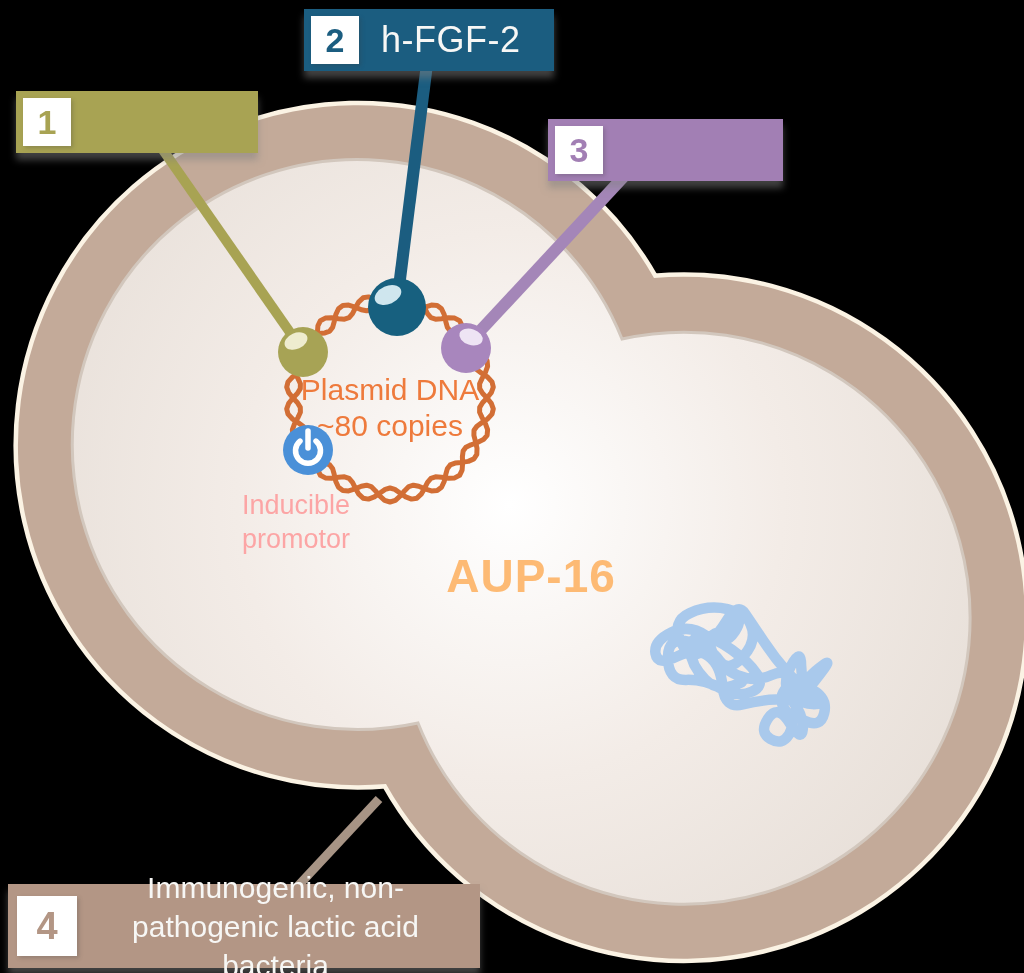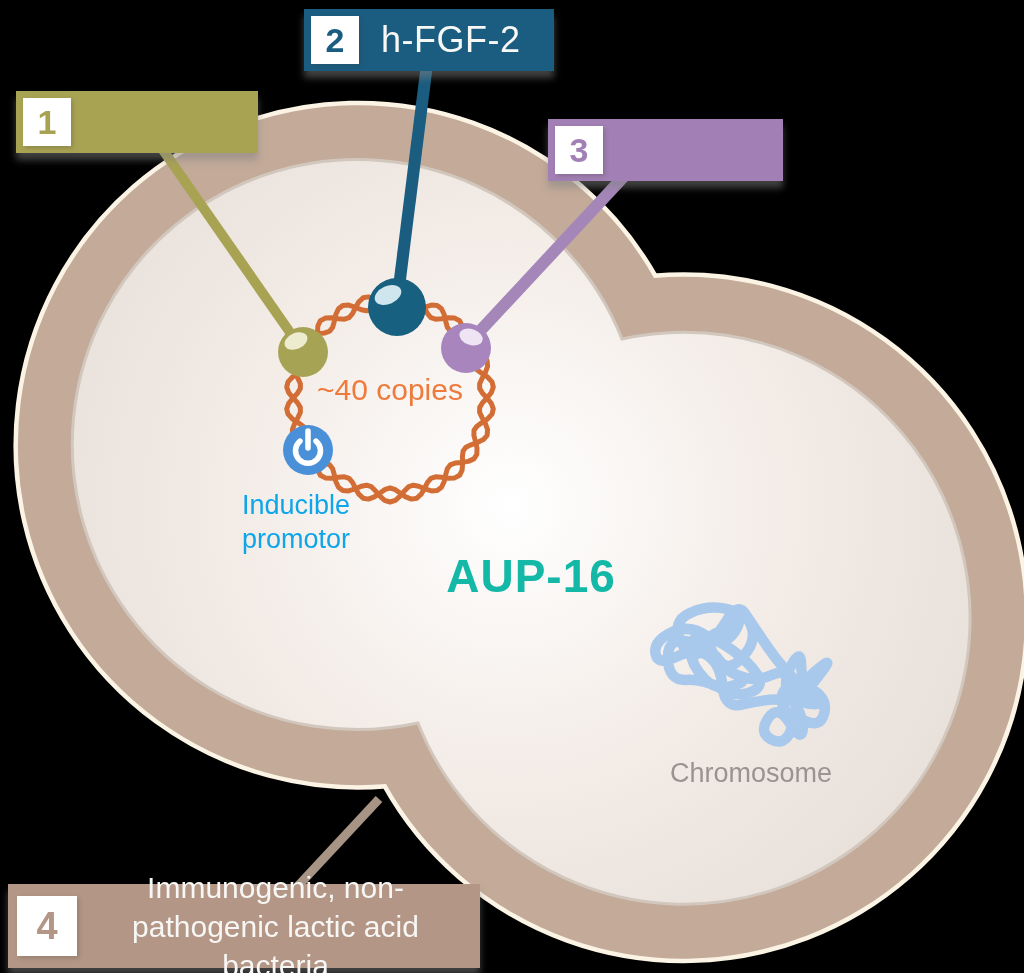--- a/index.html
+++ b/index.html
@@ -27,22 +27,22 @@
   .c3{left:548px;top:119px;width:235px;height:62px;background:#a27fb4;font-size:36px;}
   .c3 .num{width:48px;height:48px;margin-left:7px;color:#a27fb4;font-size:34px;}
   .c4{left:8px;top:884px;width:472px;height:84px;background:#b39685;font-size:30px;}
   .c4 .num{width:60px;height:60px;margin-left:9px;color:#b39685;font-size:38px;}
   .c1 .lbl,.c2 .lbl,.c3 .lbl{margin-left:22px;letter-spacing:.5px;}
   .c4 .lbl{flex:1;text-align:center;margin:0 8px 0 2px;line-height:1.3;}
 
   
   .txt{position:absolute;transform:translateX(-50%);text-align:center;white-space:nowrap;}
   .plasmid-txt{left:390px;top:372px;color:#ee7a3c;font-size:30px;line-height:1.2;}
-  .promoter-txt{left:296px;top:488px;color:#0ea5e9;font-size:27px;line-height:1.27;}
-  .aup-txt{left:531px;top:549px;color:#14b8a6;font-size:46px;font-weight:bold;letter-spacing:1px;}
+  .promoter-txt{left:296px;top:488px;color:#fca5a5;font-size:27px;line-height:1.27;}
+  .aup-txt{left:531px;top:549px;color:#fdba74;font-size:46px;font-weight:bold;letter-spacing:1px;}
   .chromo-txt{left:751px;top:758px;color:#98948f;font-size:27px;}
 </style>
 </head>
 <body>
 
 <div class="stage">
 
   <svg class="scene" width="1024" height="973" viewBox="0 0 1024 973">
     <defs>
       <radialGradient id="glow" gradientUnits="userSpaceOnUse" cx="510" cy="505" r="545">
@@ -104,25 +104,25 @@
   <div class="callout c3">
     <span class="num">3</span>
   </div>
 
   <div class="callout c4">
     <span class="num">4</span>
     <span class="lbl" style="white-space:normal;">Immunogenic, non-pathogenic lactic acid bacteria</span>
   </div>
 
   <div class="txt plasmid-txt">
-    <div>~40 copies</div>
+    <div>Plasmid DNA</div>
+    <div>~80 copies</div>
   </div>
 
   <div class="txt promoter-txt">
     <div>Inducible</div>
     <div>promotor</div>
   </div>
 
   <div class="txt aup-txt">AUP-16</div>
 
-  <div class="txt chromo-txt">Chromosome</div>
 
 </div>
 
 </body></html>

